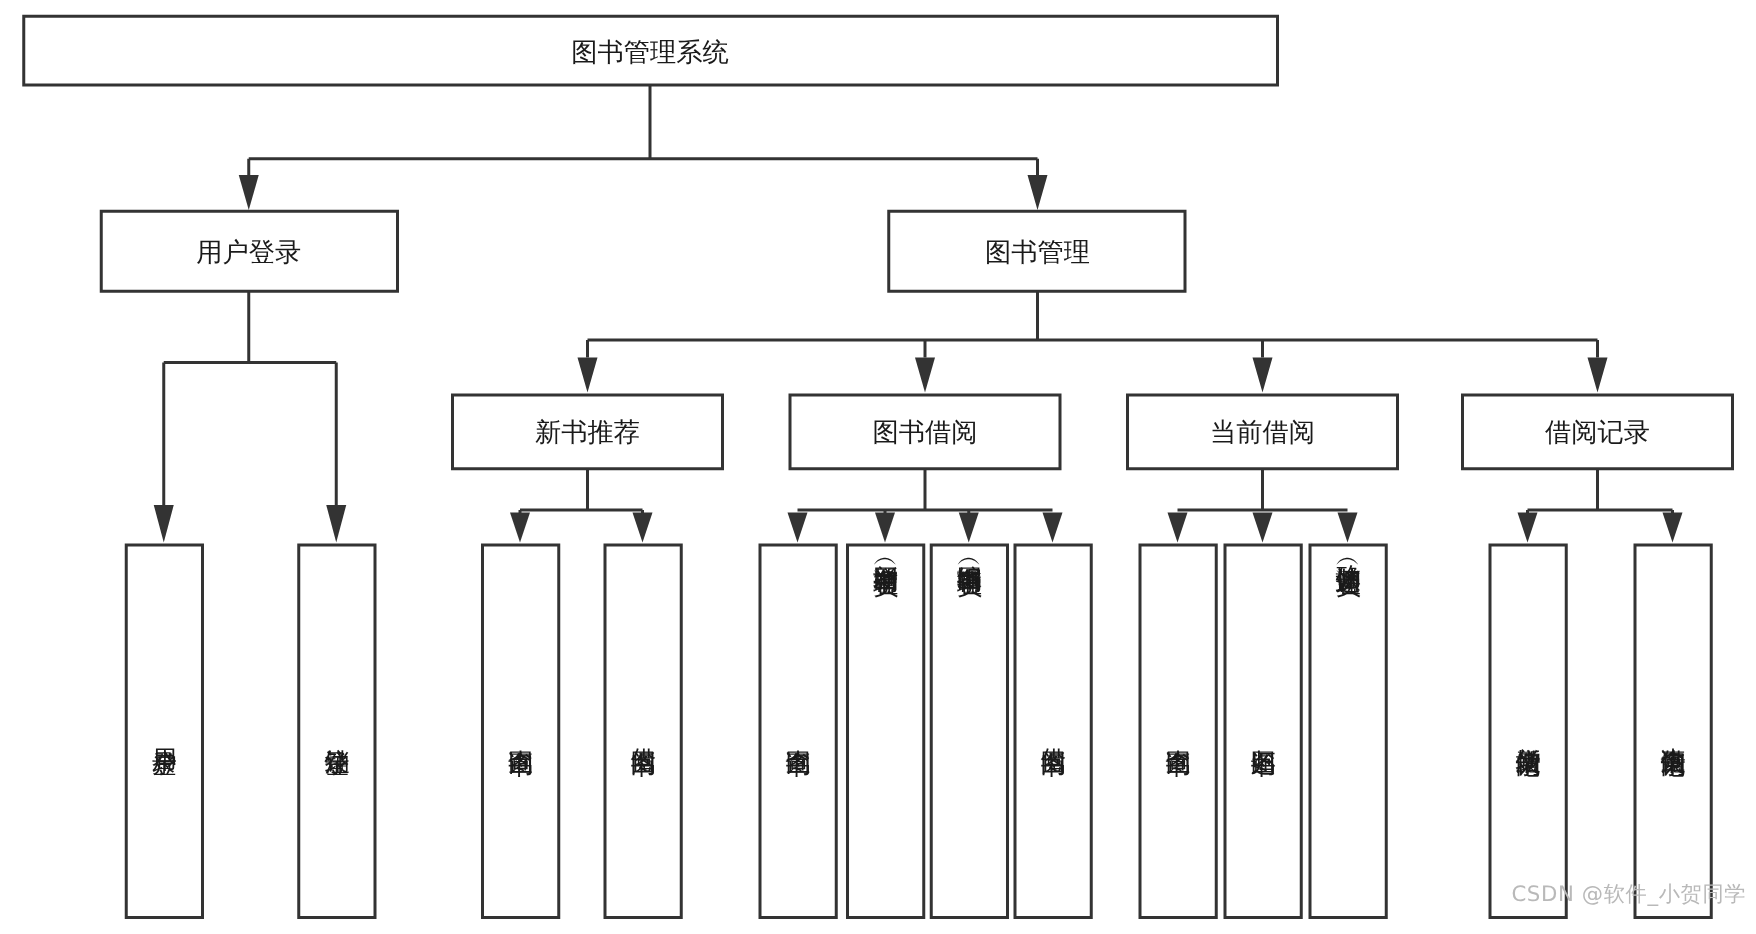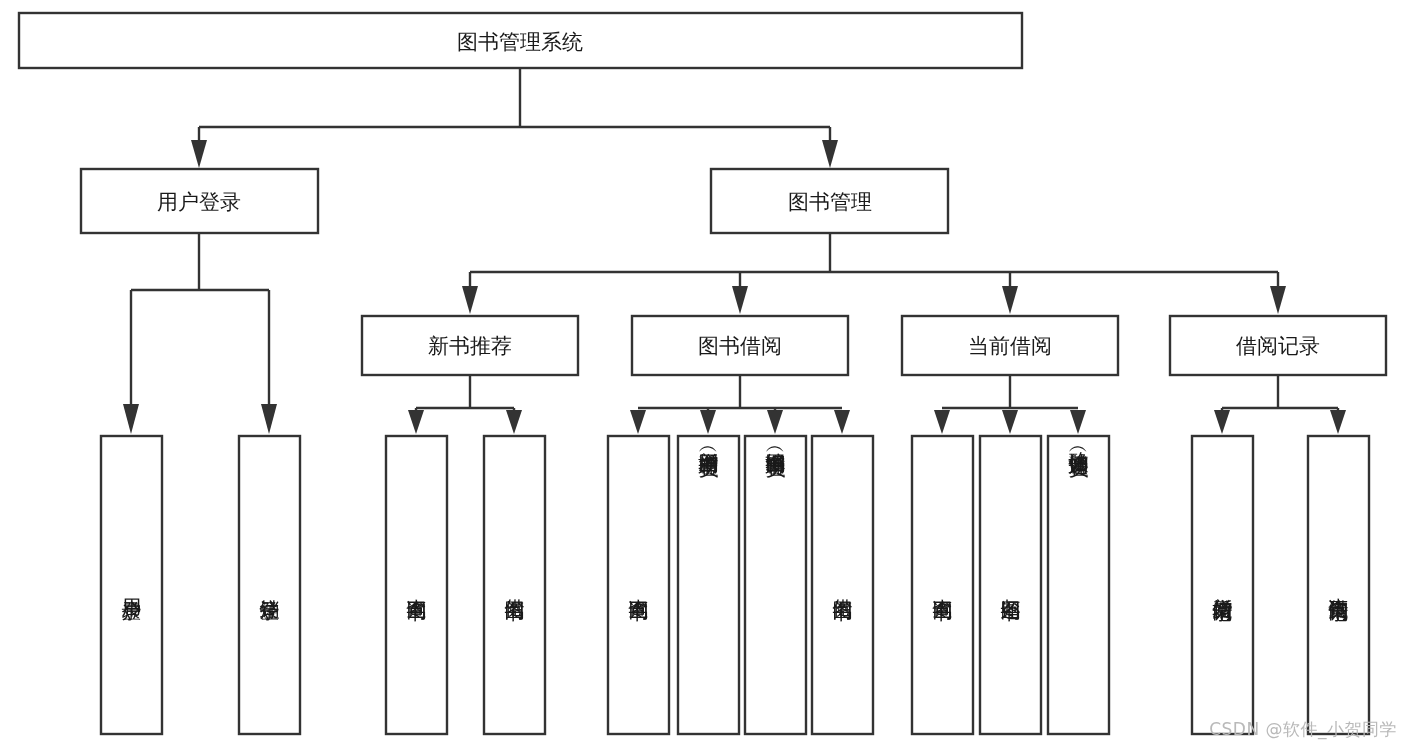--- a/index.html
+++ b/index.html
@@ -63,21 +63,21 @@
     font-family: "DejaVu Sans", "Liberation Sans", sans-serif;
     font-size: 20px;
     line-height: 1.16;
     letter-spacing: 1px;
     color: #1a1a1a;
     white-space: nowrap;
   }
   .watermark {
     position: absolute;
     right: 8px;
-    bottom: 6px;
+    bottom: 20px;
     font-family: "DejaVu Sans", "Liberation Sans", sans-serif;
     font-size: 17px;
     color: #b9b9b9;
     letter-spacing: 0.5px;
     white-space: nowrap;
   }
 </style>
 </head>
 <body>
 

